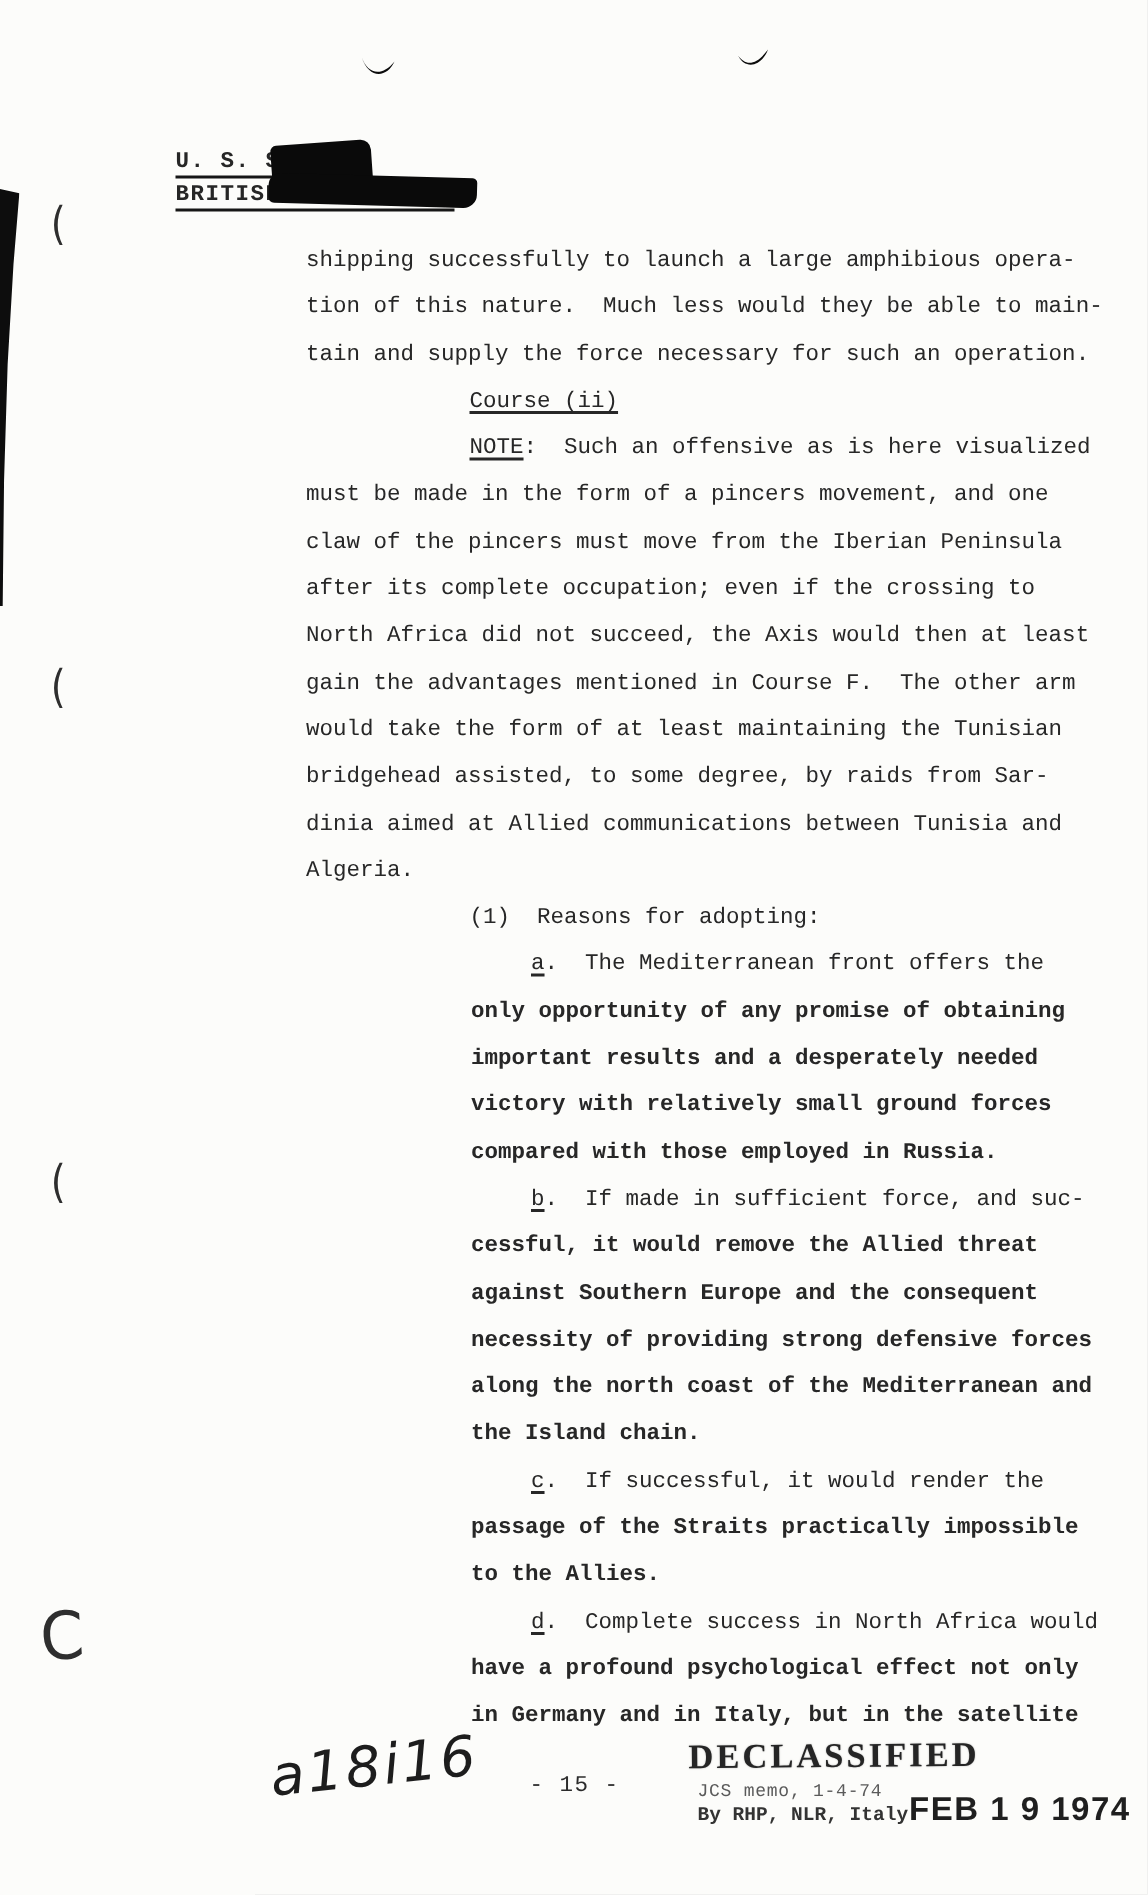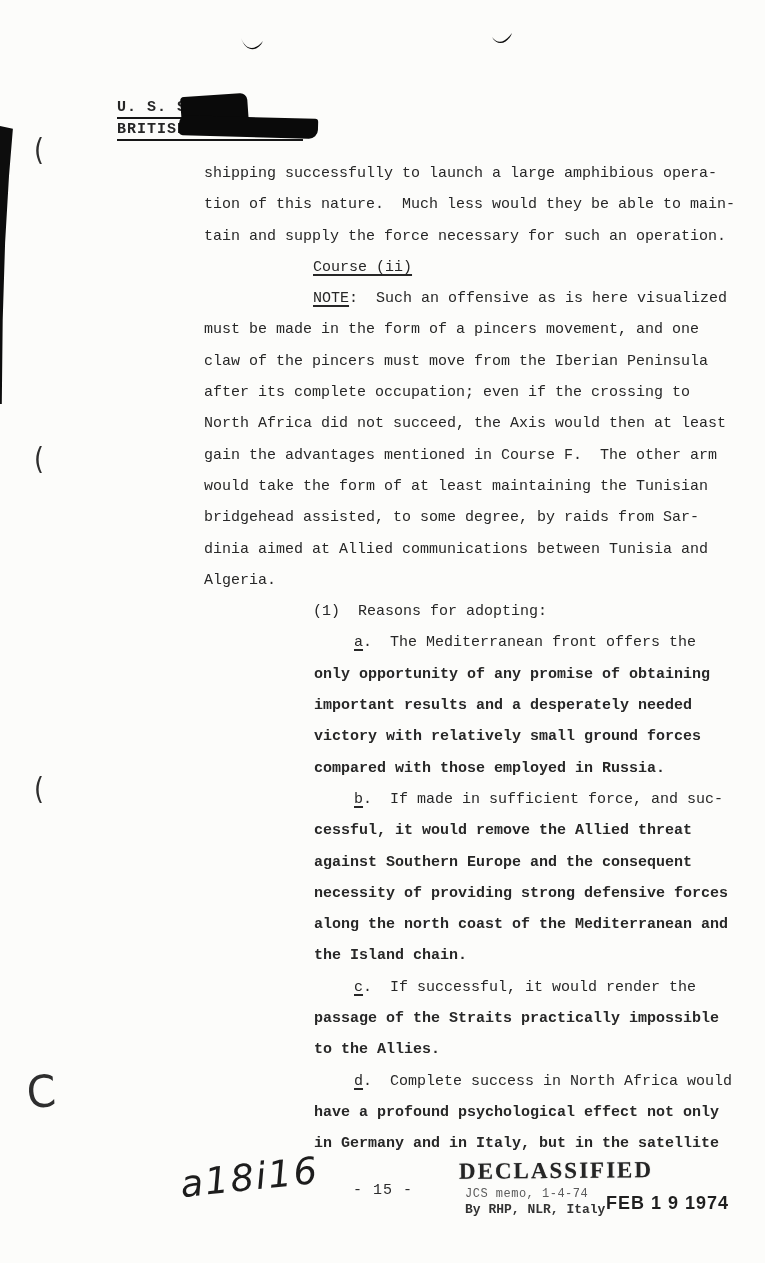--- a/index.html
+++ b/index.html
@@ -58,21 +58,21 @@
     font-family:"Liberation Serif","DejaVu Serif",serif;
     font-size:23px;font-weight:700;letter-spacing:2px;color:#252525;
     transform:rotate(-.5deg);
     text-shadow:0 0 1px #44444480;
   }
   .stamp-line2{position:absolute;left:465px;top:1187px;font-size:12px;color:#5a5a5a;letter-spacing:.5px;}
   .stamp-line3{position:absolute;left:465px;top:1202px;font-size:13px;font-weight:700;color:#333;}
   .stamp-date{
     position:absolute;left:606px;top:1193px;
     font-family:"Liberation Sans","DejaVu Sans",sans-serif;
-    font-size:18px;font-weight:700;letter-spacing:1px;color:#1f1f1f;
+    font-size:22px;font-weight:700;letter-spacing:1px;color:#1f1f1f;
   }
 </style>
 </head>
 <body>
 
 <div class="page">
 
   <div class="streak"></div>
   <svg class="crescent" style="left:240px;top:37px;" width="24" height="17" viewBox="0 0 24 17">
     <path d="M1,1 C5,12 14,15 23,4 C18,15 6,16 1,1 Z" fill="#0c0c0c"></path>

